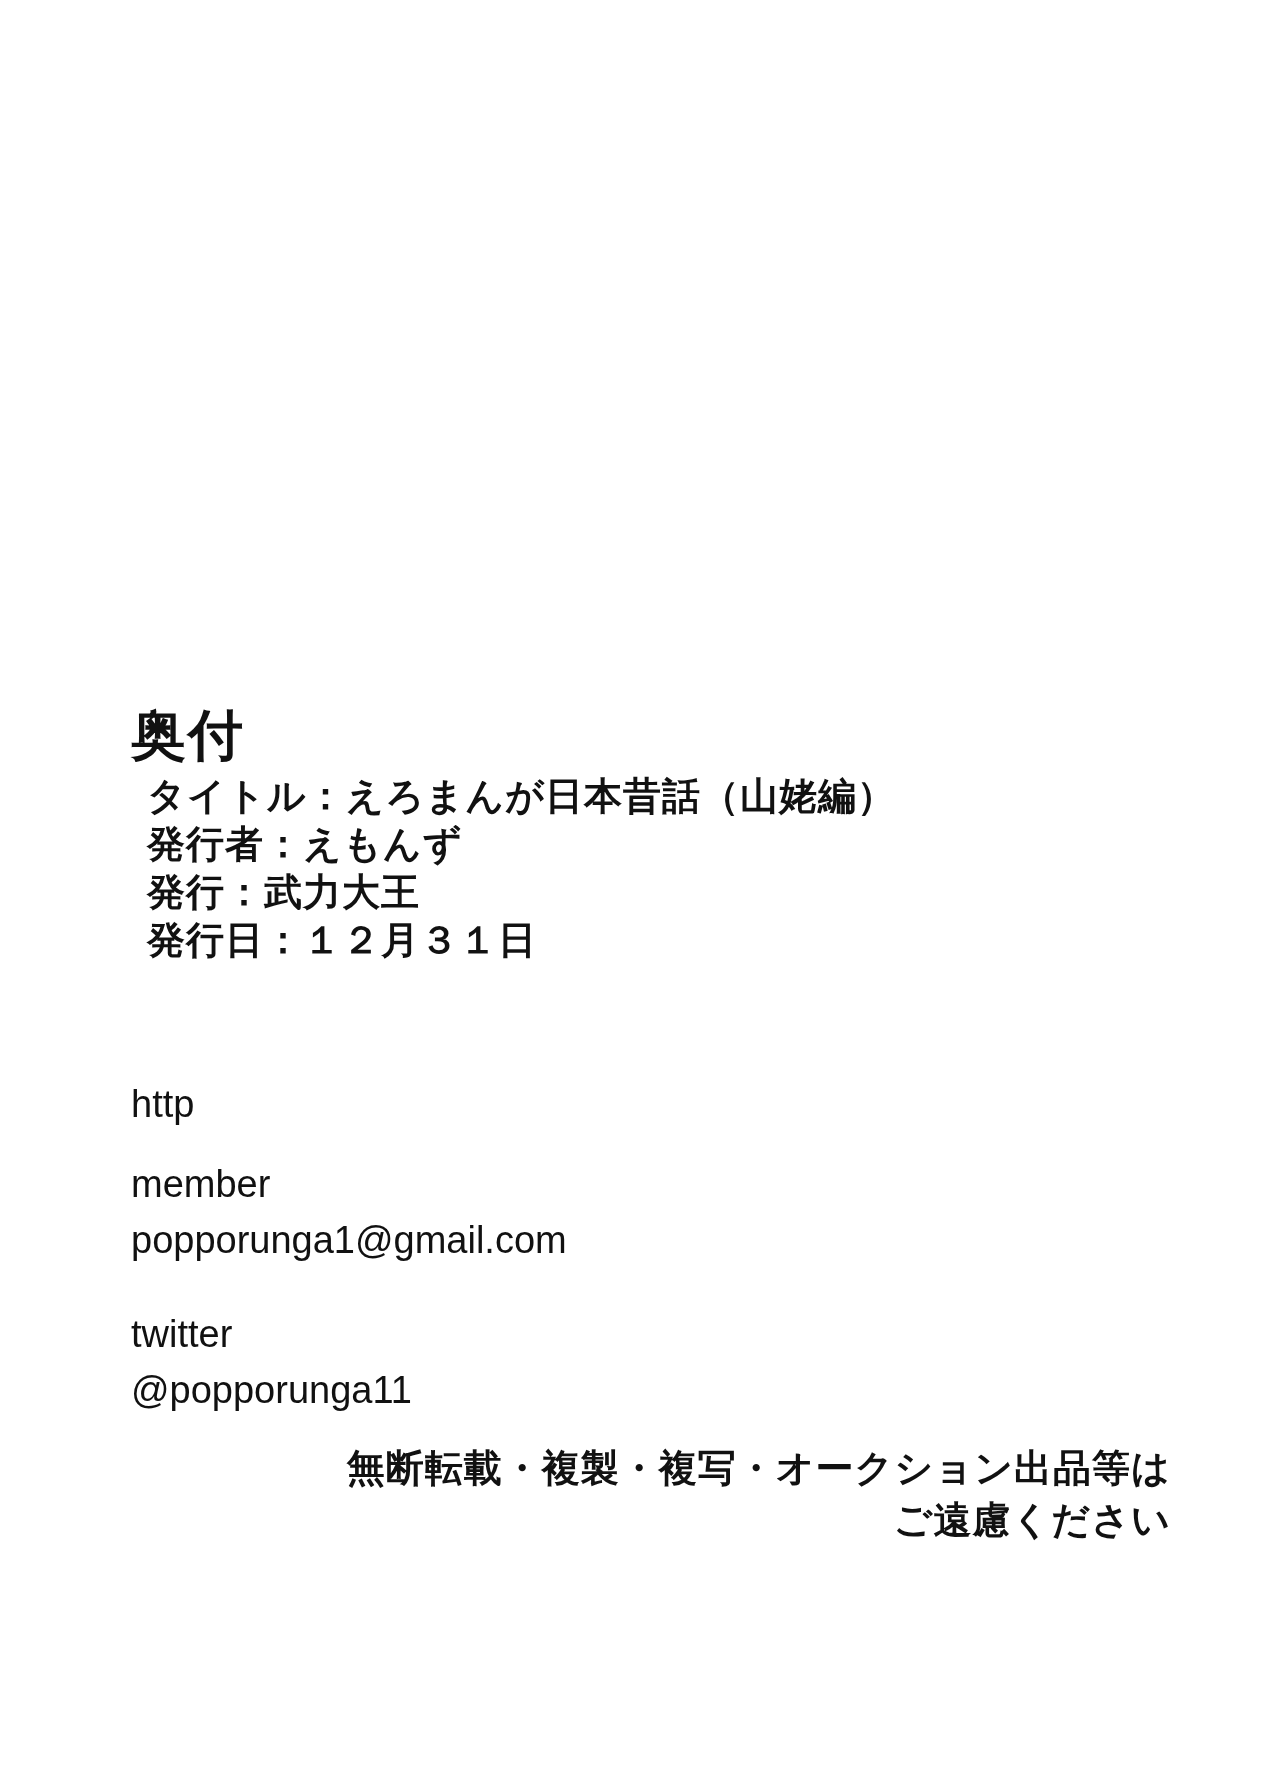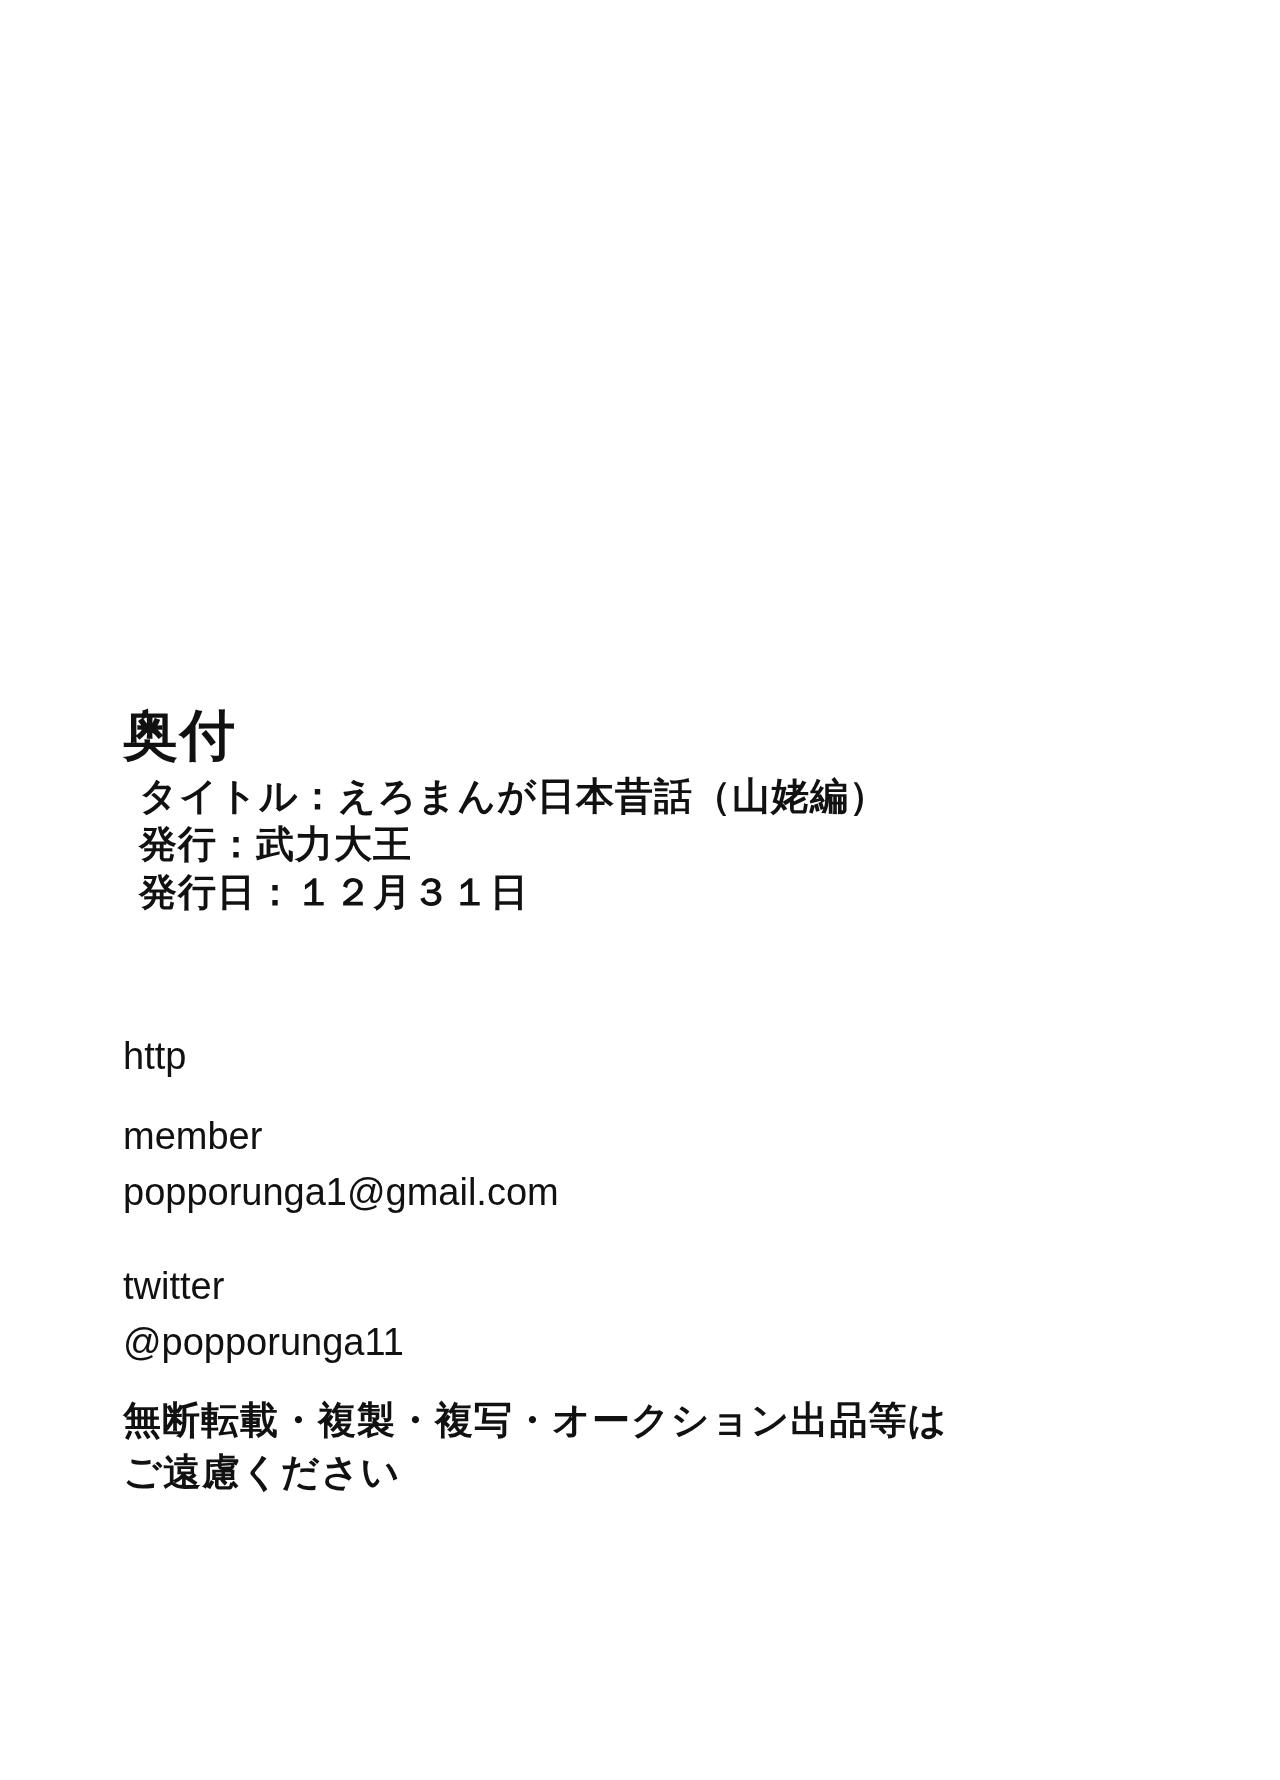--- a/index.html
+++ b/index.html
@@ -15,21 +15,21 @@
     position: relative;
     overflow: hidden;
   }
   .page {
     position: absolute;
     inset: 0;
     background: #ffffff;
   }
   .colophon {
     position: absolute;
-    left: 123px;
+    left: 131px;
     top: 706px;
     width: 1040px;
   }
   .heading {
     font-size: 55px;
     line-height: 58px;
     font-weight: 700;
     margin: 0;
     letter-spacing: 2px;
   }
@@ -59,32 +59,34 @@
   .group-twitter { margin-top: 38px; }
   .notice {
     margin-top: 24px;
   }
   .notice-line {
     font-size: 38px;
     line-height: 52px;
     font-weight: 700;
     letter-spacing: 1px;
     white-space: nowrap;
+    text-align: right;
   }
 </style>
 </head>
 <body>
 
 <div class="page">
   <div class="colophon">
 
     <h1 class="heading">奥付</h1>
 
     <div class="details">
       <div class="detail-line">タイトル：えろまんが日本昔話（山姥編）</div>
+      <div class="detail-line">発行者：えもんず</div>
       <div class="detail-line">発行：武力大王</div>
       <div class="detail-line">発行日：１２月３１日</div>
     </div>
 
     <div class="contact-group group-pixiv">
       <div class="service">http</div>
     </div>
 
     <div class="contact-group group-gmail">
       <div class="service">member</div>

